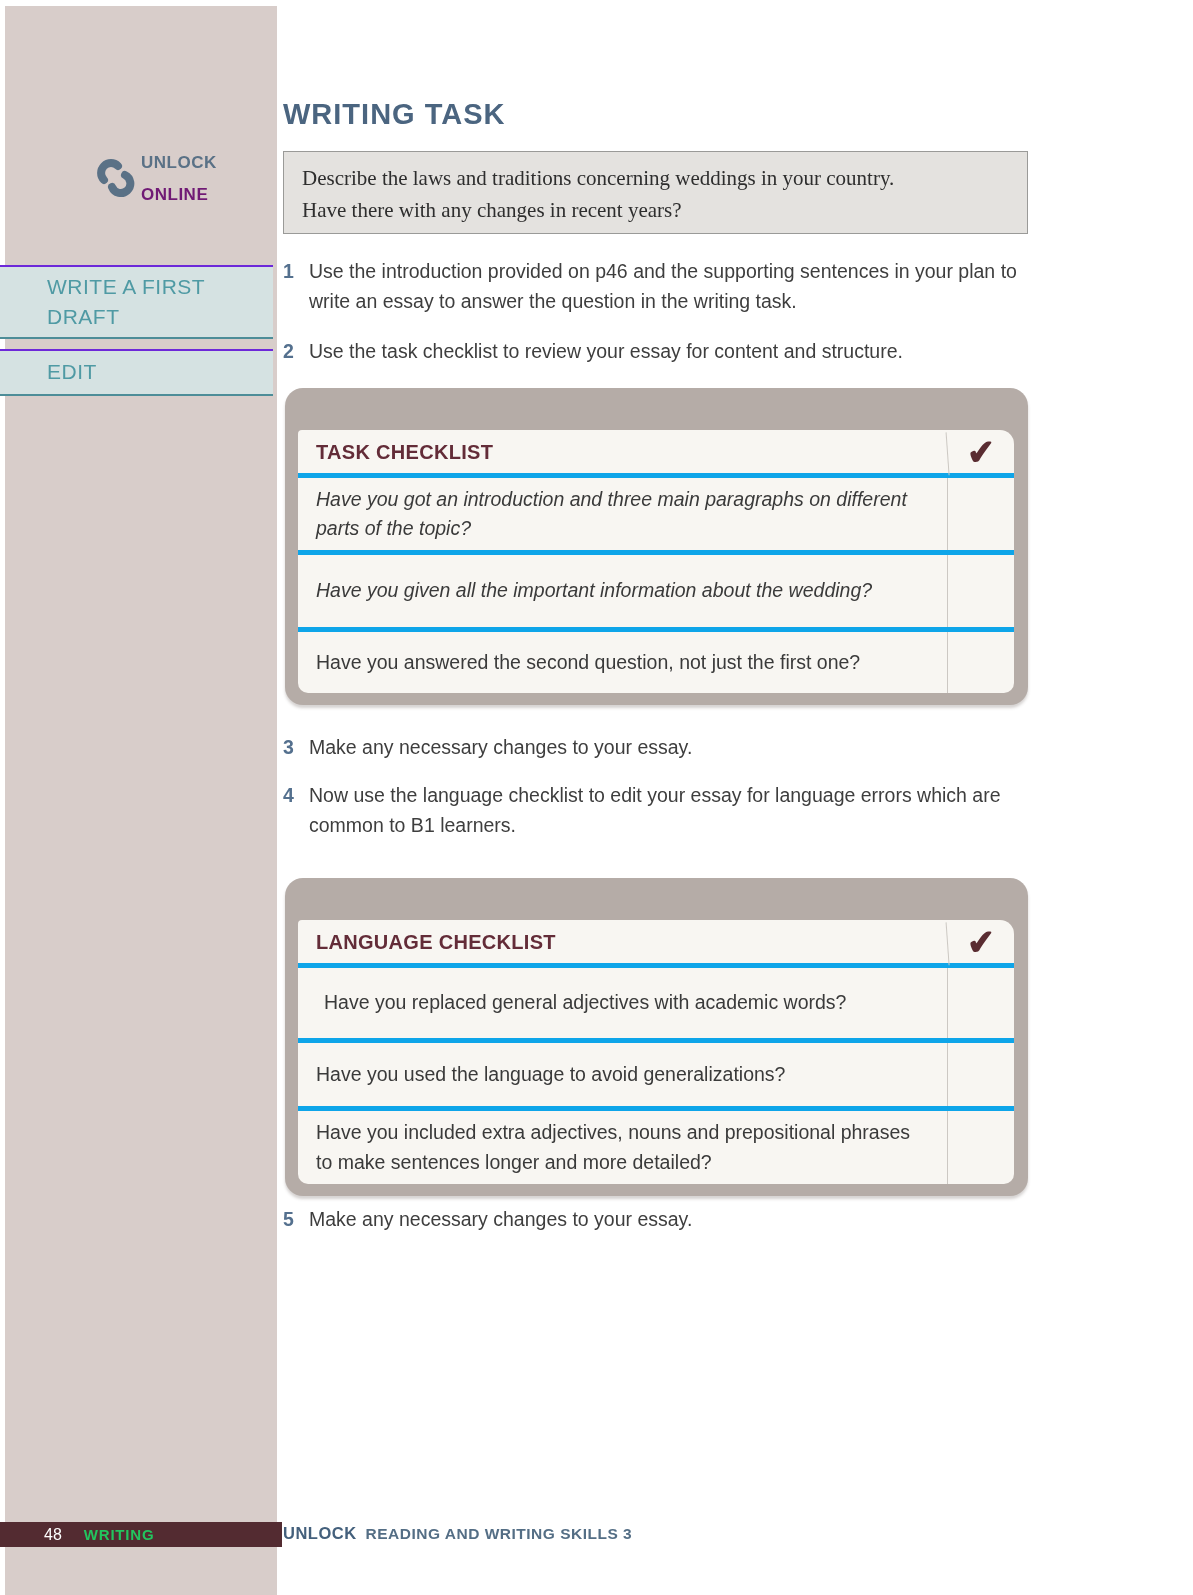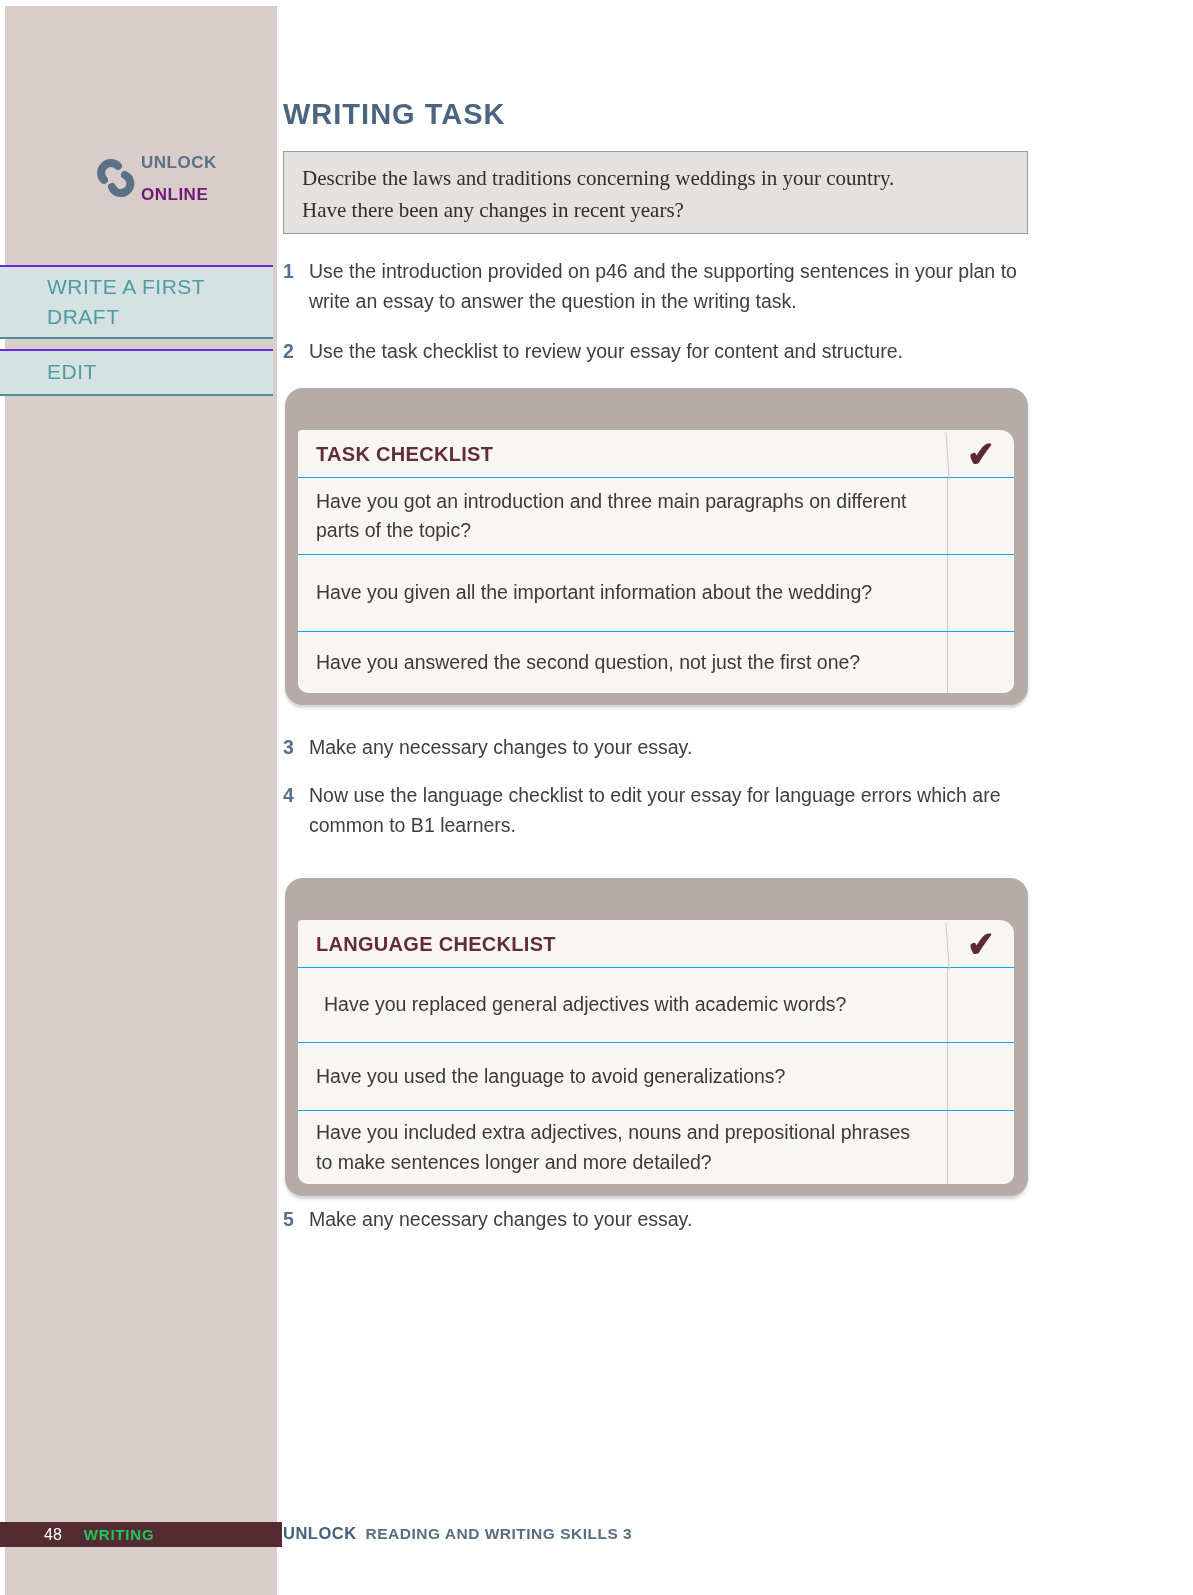--- a/index.html
+++ b/index.html
@@ -34,28 +34,28 @@
   .step1{top:256px;} .step2{top:336px;} .step3{top:732px;} .step4{top:780px;} .step5{top:1204px;}
 
   
   .chk-outer{position:absolute;left:285px;width:743px;background:#b5aca7;border-radius:18px;
              box-shadow:0 3px 3px rgba(90,80,75,0.25);}
   .chk1{top:388px;height:317px;}
   .chk2{top:878px;height:318px;}
   .chk-inner{position:absolute;left:13px;top:42px;right:14px;bottom:12px;
              border-radius:4px 14px 10px 10px;overflow:hidden;background:#f8f6f2;
              display:flex;flex-direction:column;}
-  .chk-row{display:flex;align-items:center;border-bottom:1px solid #0ea5e9;box-sizing:border-box;}
+  .chk-row{display:flex;align-items:center;border-bottom:5px solid #0ea5e9;box-sizing:border-box;}
   .chk-row:last-child{border-bottom:none;}
   .chk-text{flex:1;padding:6px 18px;font-size:19.5px;line-height:1.5;color:#3a3a3a;}
   .chk-head .chk-text{font-weight:bold;color:#632c38;font-size:20px;letter-spacing:0.3px;}
   .chk-check{width:66px;align-self:stretch;border-left:1px solid #ccc8c3;
              display:flex;align-items:center;justify-content:center;}
   .chk-head .chk-check{font-size:34px;color:#5a2c31;font-weight:bold;transform:rotate(-4deg);}
-  .h48{height:48px;} .h77{height:77px;} .h75{height:75px;padding-left:8px;} .h73{height:73px;}
+  .h48{height:48px;} .h77{height:77px;font-style:italic;} .h75{height:75px;padding-left:8px;} .h73{height:73px;}
   .h68{height:68px;} .h61{height:61px;}
 
   
   .footer-bar{position:absolute;left:0;top:1522px;width:282px;height:25px;background:#532b31;
               display:flex;align-items:center;}
   .footer-pagenum{margin-left:44px;font-size:16px;color:#ffffff;}
   .footer-section{margin-left:22px;font-size:15px;font-weight:bold;color:#22c55e;letter-spacing:0.8px;}
   .footer-right{position:absolute;left:283px;top:1524px;display:flex;align-items:baseline;gap:9px;}
   .footer-brand{font-size:16.5px;font-weight:bold;color:#44607c;letter-spacing:0.5px;}
   .footer-book{font-size:15.5px;font-weight:600;color:#546e85;letter-spacing:0.5px;}
@@ -84,21 +84,21 @@
     <span>WRITE A FIRST DRAFT</span>
   </div>
   <div class="tab tab-edit">
     <span>EDIT</span>
   </div>
 
   <div class="main-title">WRITING TASK</div>
 
   <div class="task-box">
     <div>Describe the laws and traditions concerning weddings in your country.</div>
-    <div>Have there been any changes in recent years?</div>
+    <div>Have there with any changes in recent years?</div>
   </div>
 
   <div class="step step1">
     <span class="num">1</span>
     <span>Use the introduction provided on p46 and the supporting sentences in your plan to write an essay to answer the question in the writing task.</span>
   </div>
   <div class="step step2">
     <span class="num">2</span>
     <span>Use the task checklist to review your essay for content and structure.</span>
   </div>

